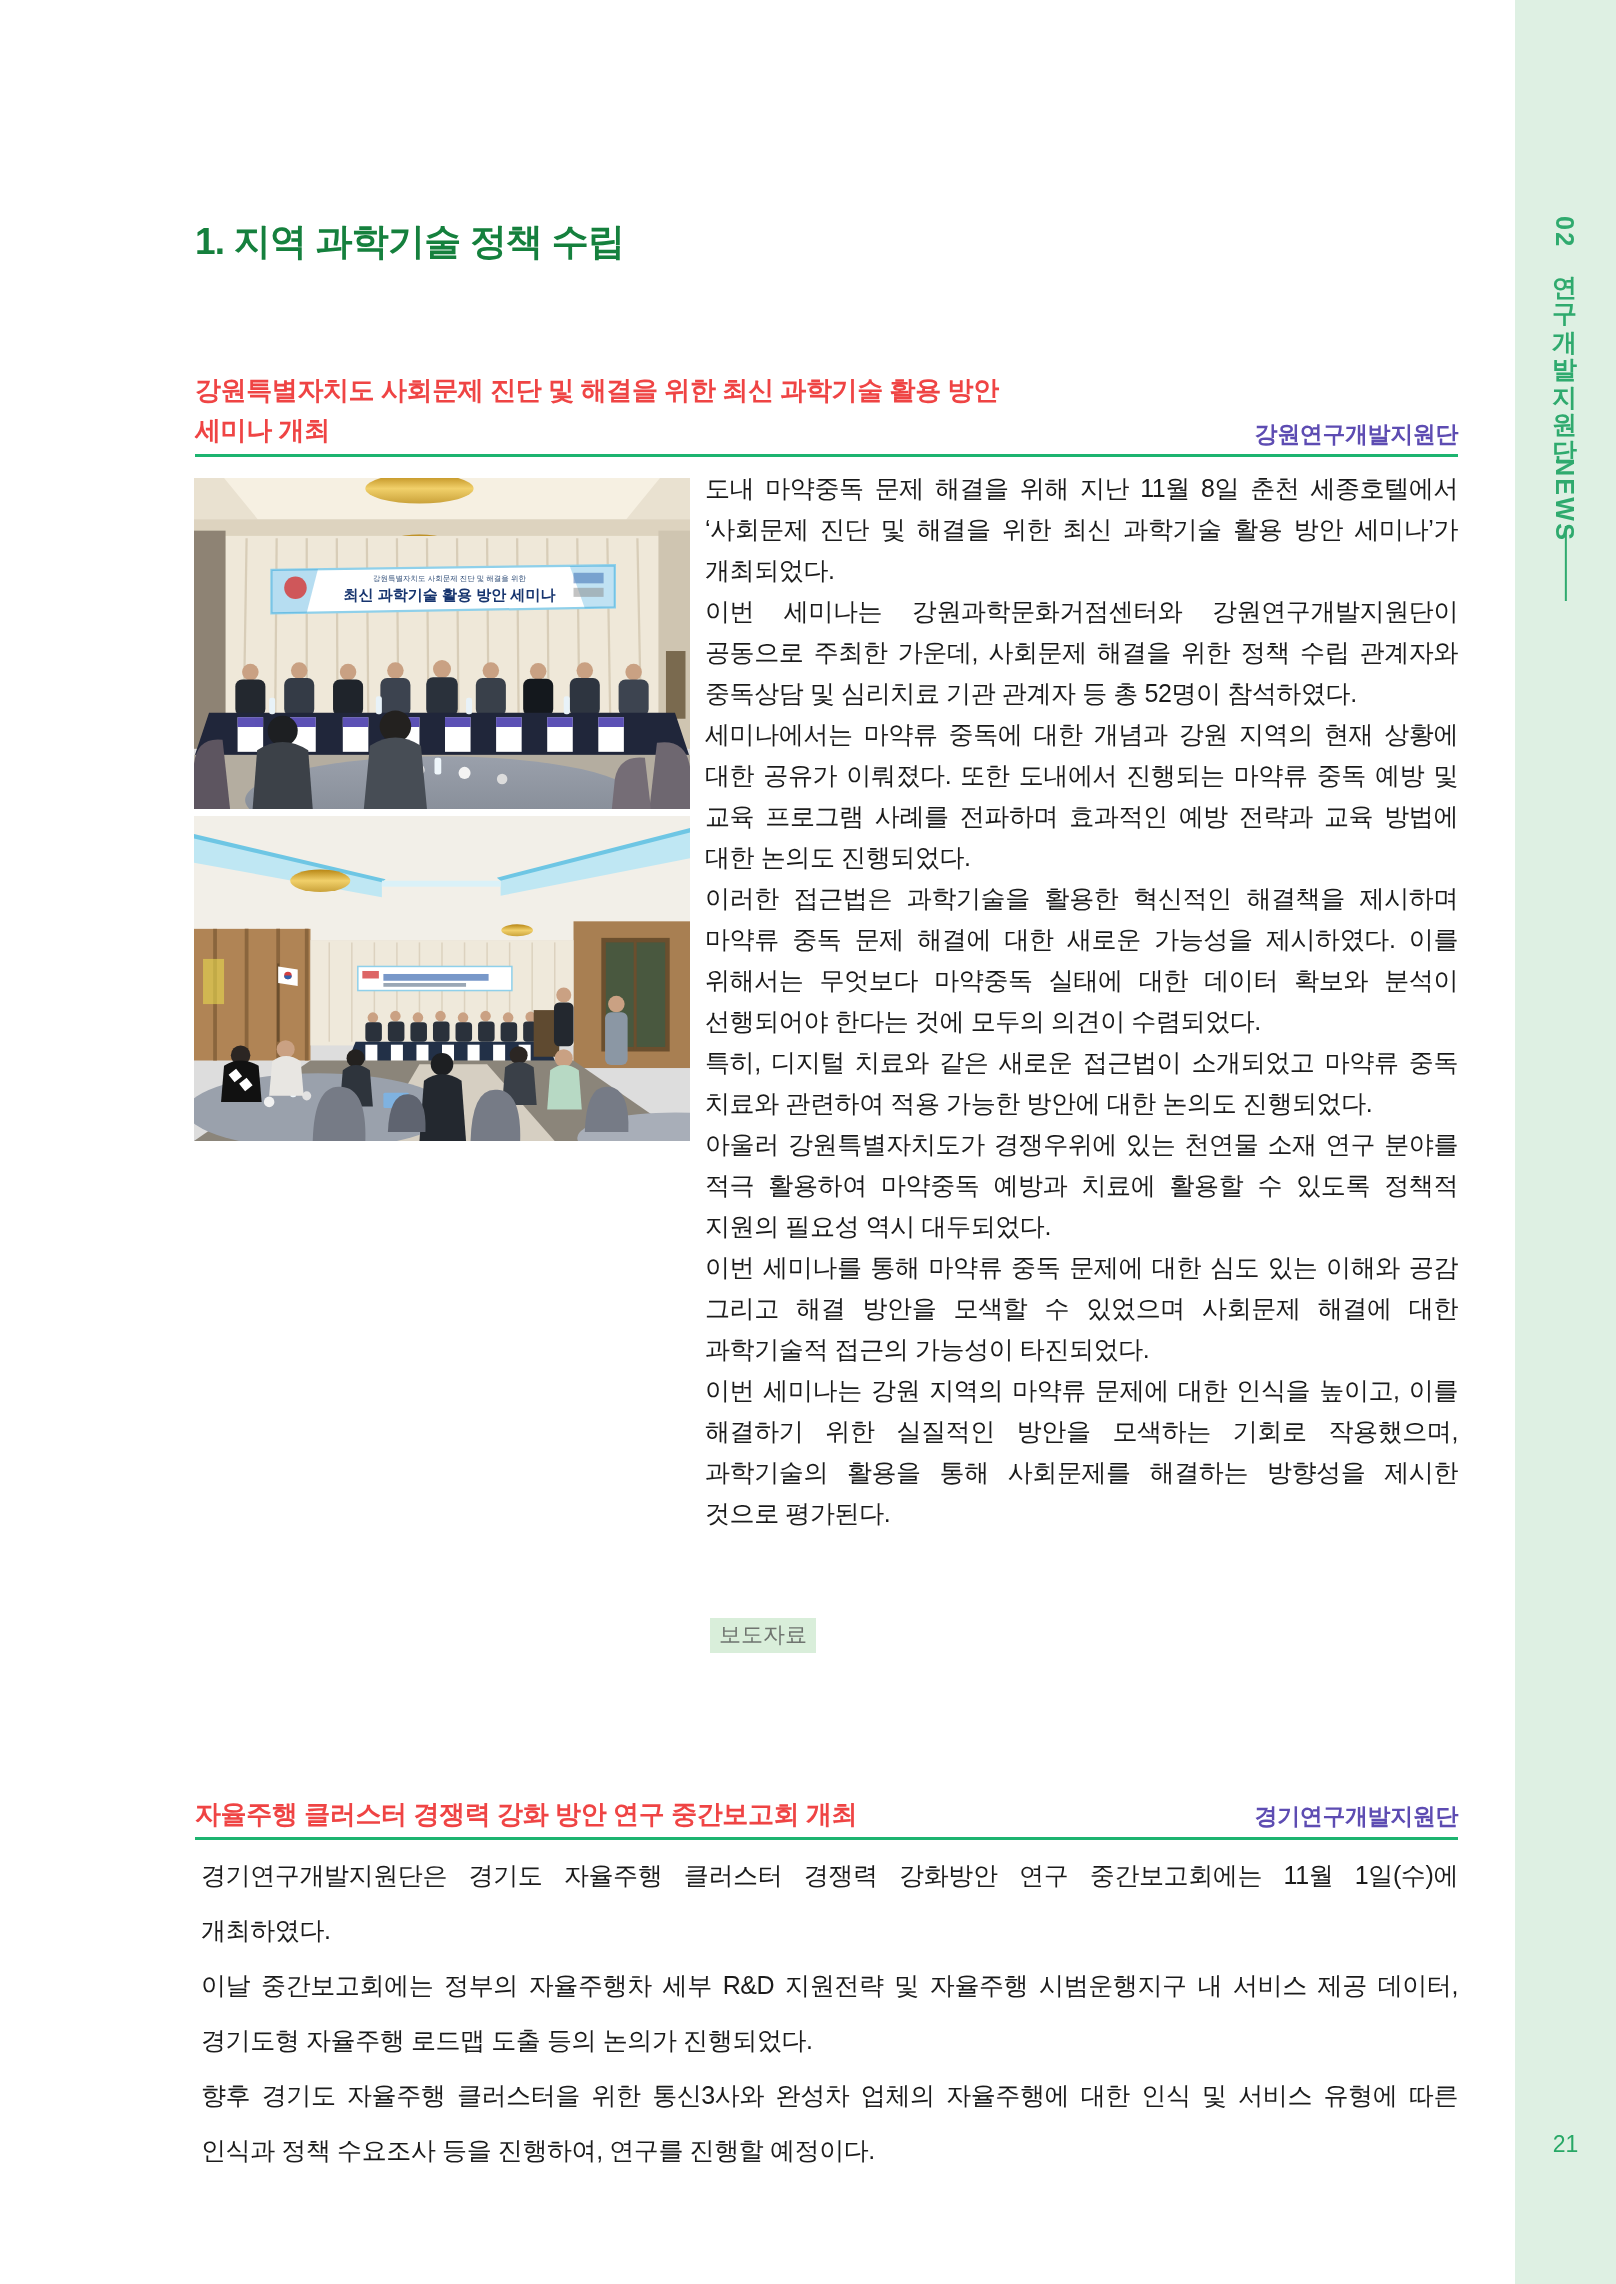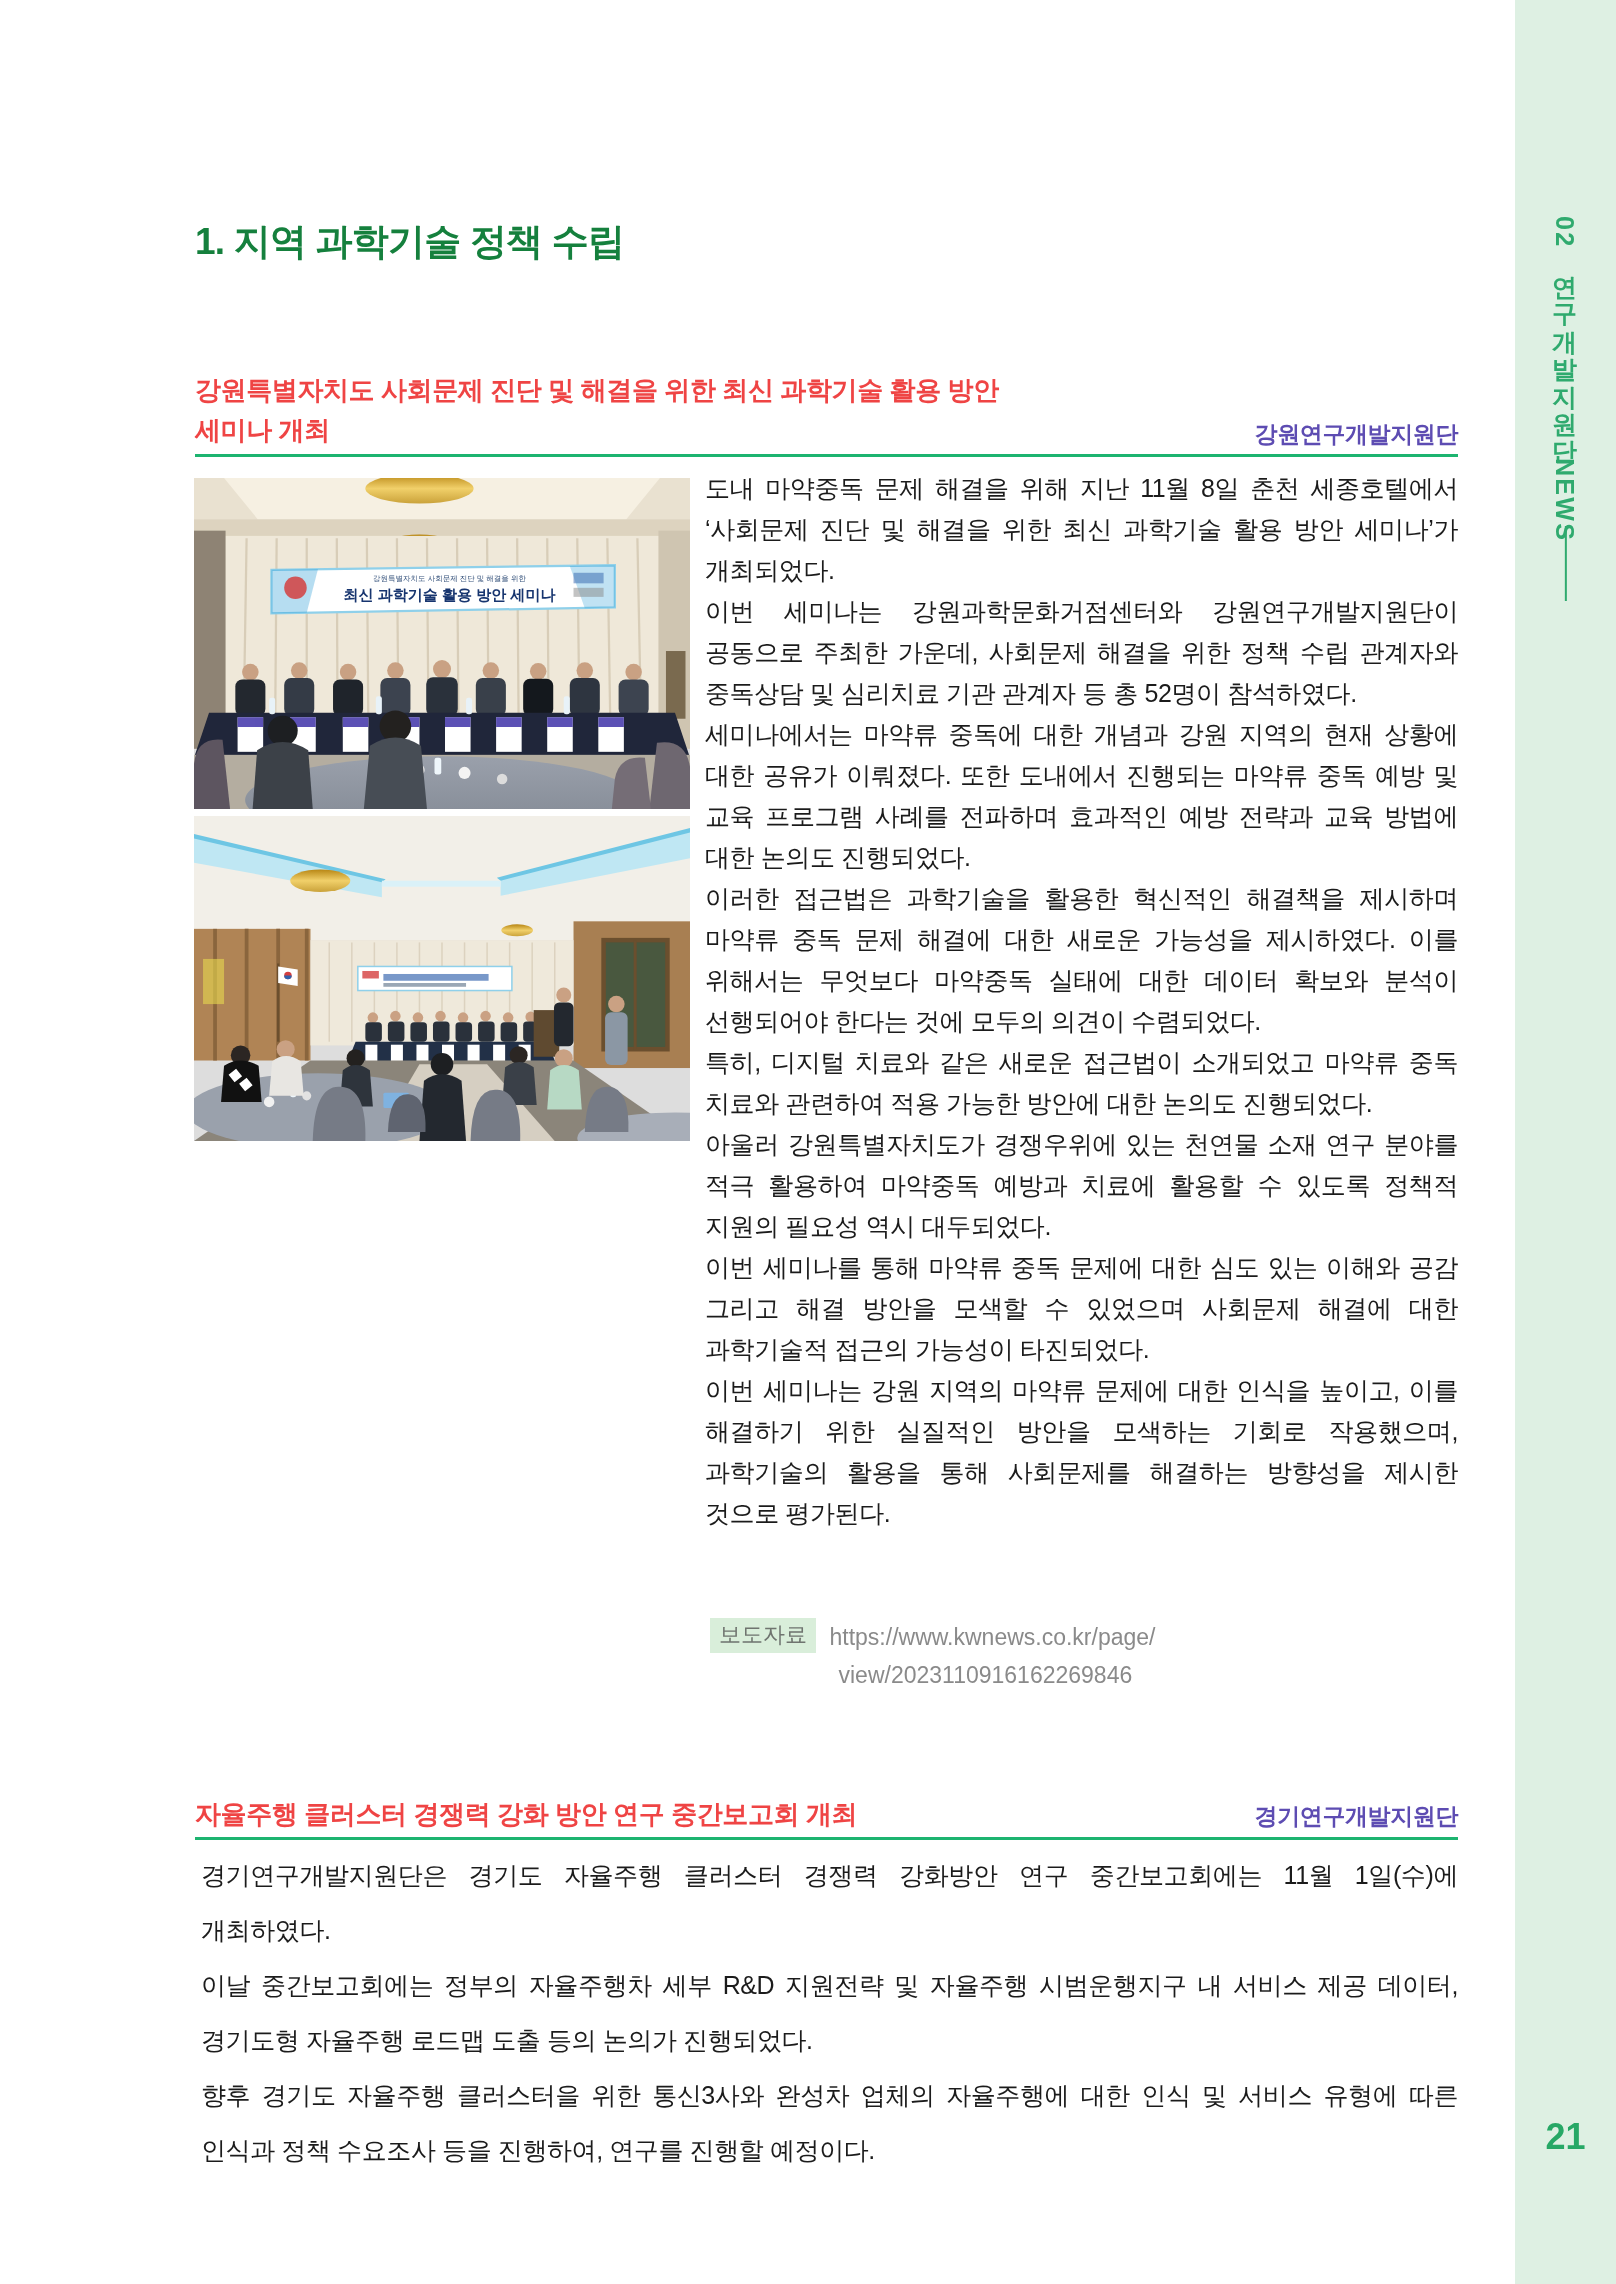--- a/index.html
+++ b/index.html
@@ -8,21 +8,21 @@
     font-family:"Liberation Sans","DejaVu Sans",sans-serif;overflow:hidden;
   }
   
   .sidebar{position:absolute;top:0;right:0;width:101px;height:2284px;background:#def0e3;}
   .sidebar-label{
     position:absolute;top:216px;left:50%;transform:translateX(-50%);
     writing-mode:vertical-rl;text-orientation:mixed;
     color:#2faa6e;font-weight:bold;font-size:25px;letter-spacing:2.3px;white-space:nowrap;
   }
   .sidebar-rule{position:absolute;top:526px;left:50%;transform:translateX(-50%);width:2.3px;height:75px;background:#2faa6e;}
-  .page-number{position:absolute;bottom:126px;left:0;width:100%;text-align:center;color:#27a866;font-size:36px;font-weight:bold;}
+  .page-number{position:absolute;bottom:126px;left:0;width:100%;text-align:center;color:#27a866;font-size:23px;font-weight:normal;}
 
   .doc-title{position:absolute;left:195px;top:217px;font-size:37px;font-weight:bold;color:#15803d;letter-spacing:-0.8px;}
 
   .sec-head{position:absolute;left:195px;width:1263px;}
   .sec-head .line{font-size:26px;line-height:40px;font-weight:bold;color:#ef4444;letter-spacing:-0.4px;}
   .org-name{position:absolute;right:0;bottom:4.5px;font-size:23px;font-weight:bold;color:#5d4cb2;letter-spacing:-0.4px;}
   .green-rule{position:absolute;left:195px;width:1263px;height:3px;background:#1db470;}
 
   .photo{position:absolute;left:194px;width:496px;overflow:hidden;background:#ddd;}
   .photo svg{display:block;width:100%;height:100%;}
@@ -331,24 +331,20 @@
       <p>세미나에서는 마약류 중독에 대한 개념과 강원 지역의 현재 상황에 대한 공유가 이뤄졌다. 또한 도내에서 진행되는 마약류 중독 예방 및 교육 프로그램 사례를 전파하며 효과적인 예방 전략과 교육 방법에 대한 논의도 진행되었다.</p>
       <p>이러한 접근법은 과학기술을 활용한 혁신적인 해결책을 제시하며 마약류 중독 문제 해결에 대한 새로운 가능성을 제시하였다. 이를 위해서는 무엇보다 마약중독 실태에 대한 데이터 확보와 분석이 선행되어야 한다는 것에 모두의 의견이 수렴되었다.</p>
       <p>특히, 디지털 치료와 같은 새로운 접근법이 소개되었고 마약류 중독 치료와 관련하여 적용 가능한 방안에 대한 논의도 진행되었다.</p>
       <p>아울러 강원특별자치도가 경쟁우위에 있는 천연물 소재 연구 분야를 적극 활용하여 마약중독 예방과 치료에 활용할 수 있도록 정책적 지원의 필요성 역시 대두되었다.</p>
       <p>이번 세미나를 통해 마약류 중독 문제에 대한 심도 있는 이해와 공감 그리고 해결 방안을 모색할 수 있었으며 사회문제 해결에 대한 과학기술적 접근의 가능성이 타진되었다.</p>
       <p>이번 세미나는 강원 지역의 마약류 문제에 대한 인식을 높이고, 이를 해결하기 위한 실질적인 방안을 모색하는 기회로 작용했으며, 과학기술의 활용을 통해 사회문제를 해결하는 방향성을 제시한 것으로 평가된다.</p>
     </div>
 
   <div class="source">
     <span class="source-badge">보도자료</span>
-    <span class="source-url">
-      <div>https://www.kwnews.co.kr/page/</div>
-      <div class="l2">view/2023110916162269846</div>
-    </span>
   </div>
 
   <div class="sec-head" style="top:1794px;height:42px;">
     <div class="line">자율주행 클러스터 경쟁력 강화 방안 연구 중간보고회 개최</div>
     <div class="org-name">경기연구개발지원단</div>
   </div>
   <div class="green-rule" style="top:1837px;"></div>
 
   <div class="body-col body-2">
       <p>경기연구개발지원단은 경기도 자율주행 클러스터 경쟁력 강화방안 연구 중간보고회에는 11월 1일(수)에 개최하였다.</p>

